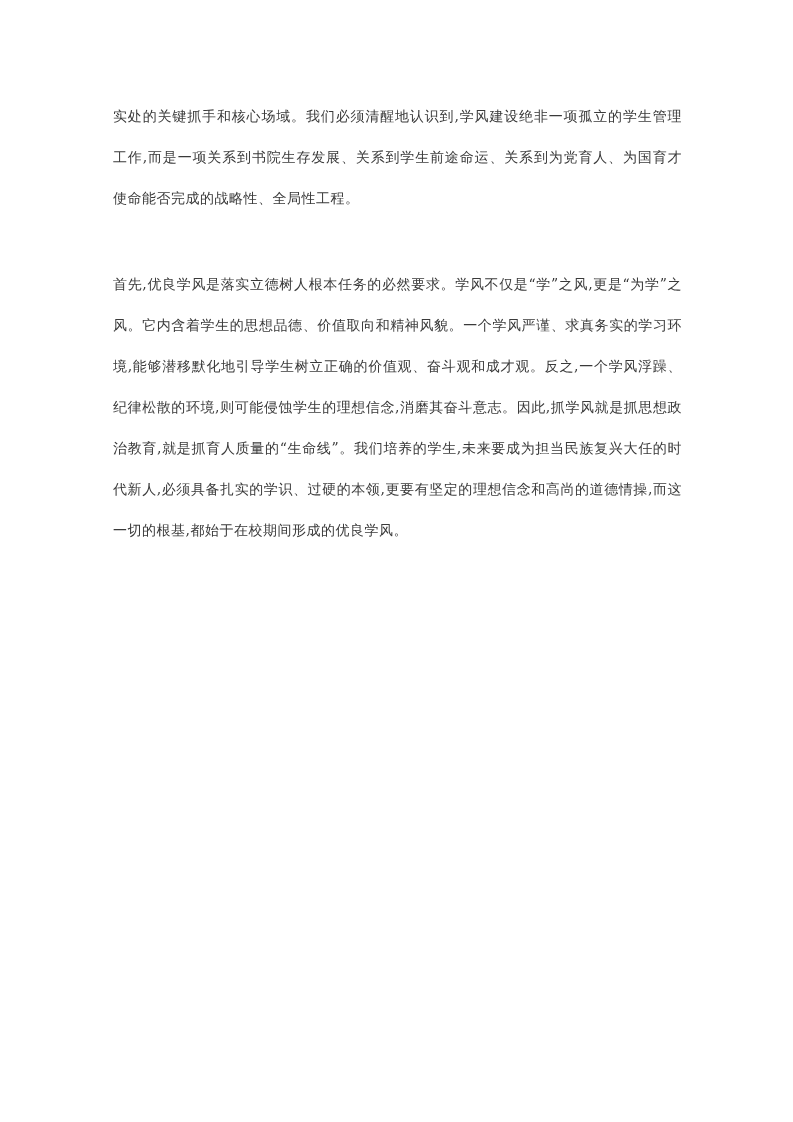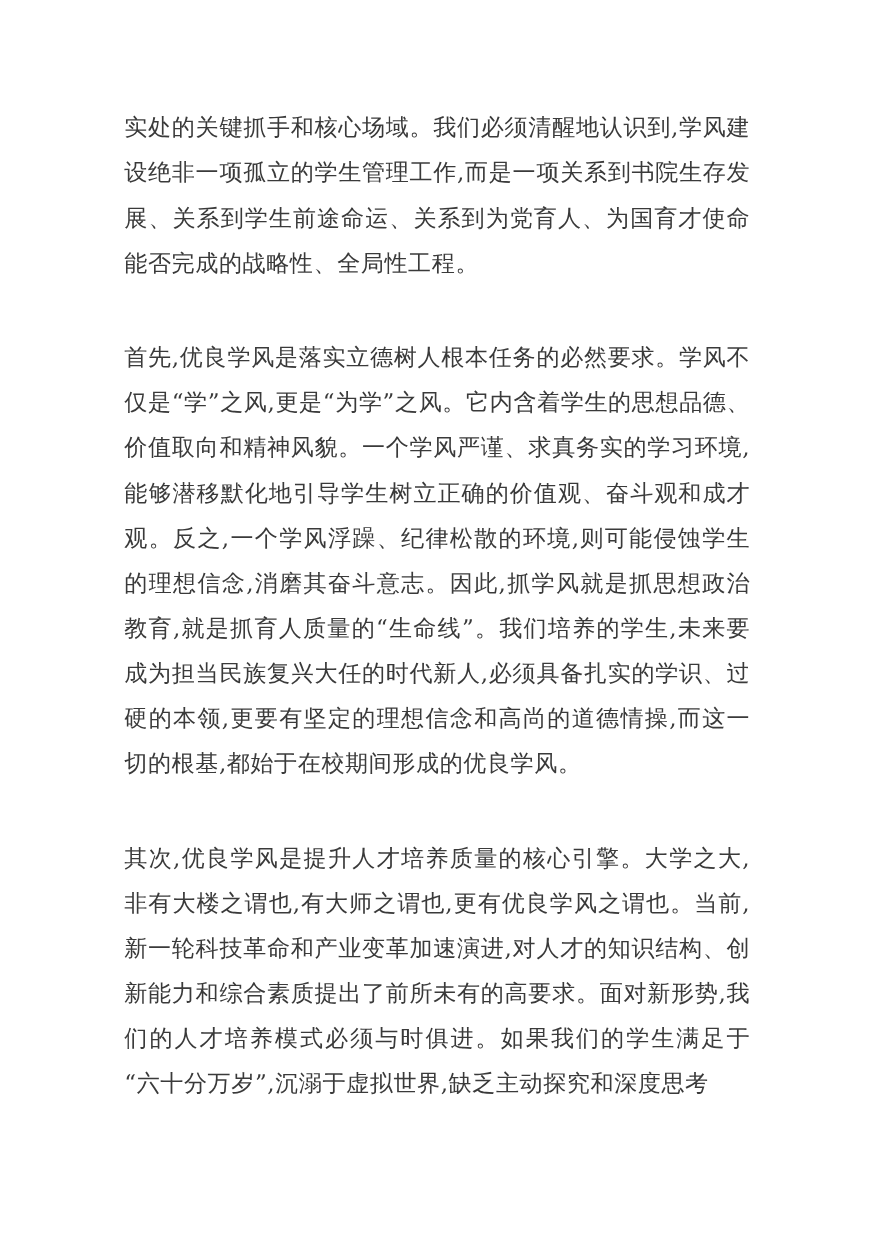--- a/index.html
+++ b/index.html
@@ -21,35 +21,34 @@
     width: 793px;
     height: 1122px;
     background: #ffffff;
   }
   .doc-text {
     position: absolute;
     left: 113px;
     top: 96px;
     width: 569px;
     color: #3a3a3a;
-    font-size: 21px;
+    font-size: 14px;
     line-height: 41px;
     letter-spacing: 0.5px;
     text-align: justify;
     text-justify: inter-ideograph;
     text-align-last: left;
     word-break: break-all;
   }
   .doc-text p {
     margin: 0 0 45px 0;
     padding: 0;
   }
 </style>
 </head>
 <body>
 
 <div class="doc-page">
   <div class="doc-text">
     <p>实处的关键抓手和核心场域。我们必须清醒地认识到,学风建设绝非一项孤立的学生管理工作,而是一项关系到书院生存发展、关系到学生前途命运、关系到为党育人、为国育才使命能否完成的战略性、全局性工程。</p>
     <p>首先,优良学风是落实立德树人根本任务的必然要求。学风不仅是“学”之风,更是“为学”之风。它内含着学生的思想品德、价值取向和精神风貌。一个学风严谨、求真务实的学习环境,能够潜移默化地引导学生树立正确的价值观、奋斗观和成才观。反之,一个学风浮躁、纪律松散的环境,则可能侵蚀学生的理想信念,消磨其奋斗意志。因此,抓学风就是抓思想政治教育,就是抓育人质量的“生命线”。我们培养的学生,未来要成为担当民族复兴大任的时代新人,必须具备扎实的学识、过硬的本领,更要有坚定的理想信念和高尚的道德情操,而这一切的根基,都始于在校期间形成的优良学风。</p>
-    <p>其次,优良学风是提升人才培养质量的核心引擎。大学之大,非有大楼之谓也,有大师之谓也,更有优良学风之谓也。当前,新一轮科技革命和产业变革加速演进,对人才的知识结构、创新能力和综合素质提出了前所未有的高要求。面对新形势,我们的人才培养模式必须与时俱进。如果我们的学生满足于“六十分万岁”,沉溺于虚拟世界,缺乏主动探究和深度思考</p>
   </div>
 </div>
 
 </body></html>

